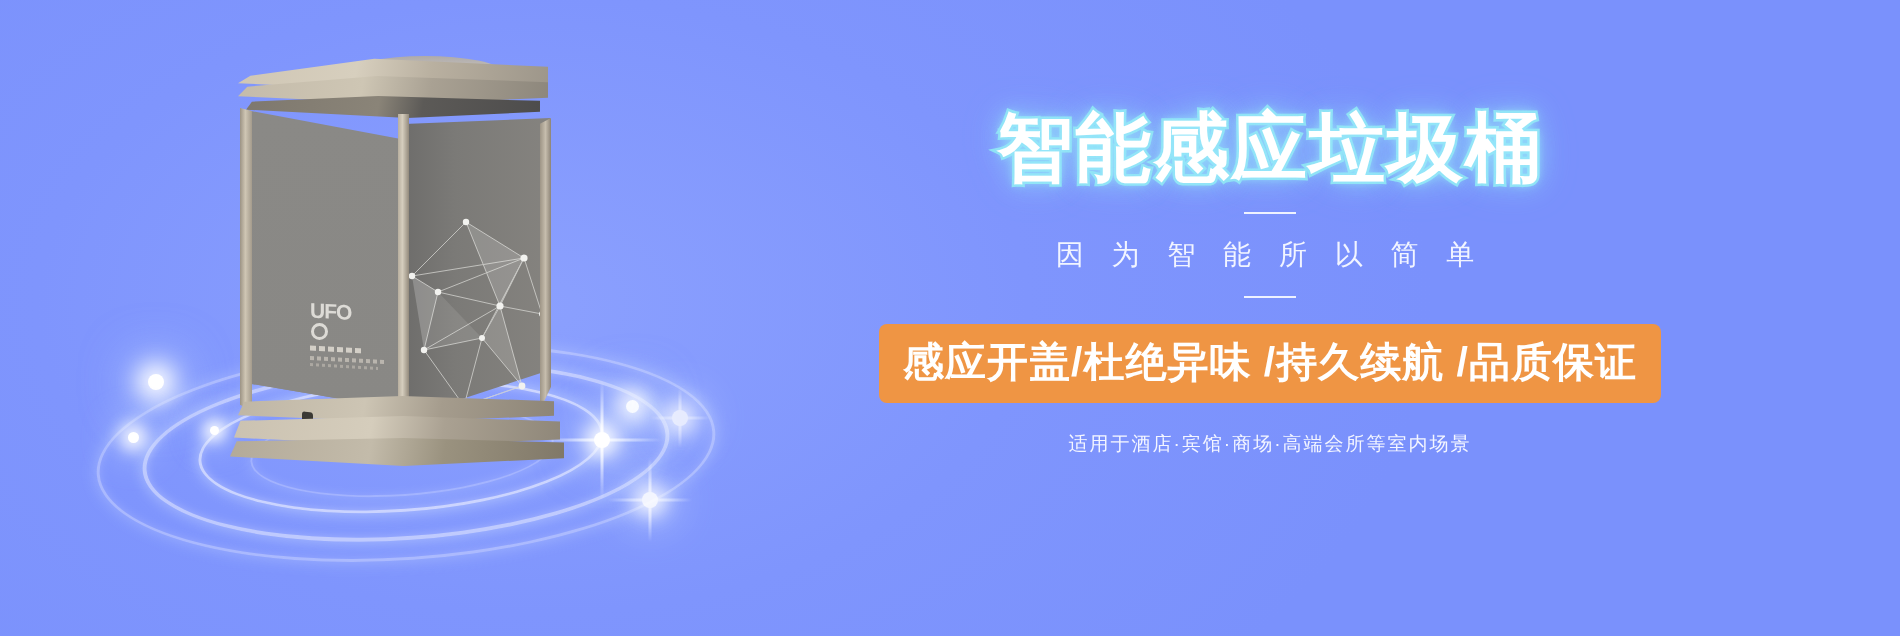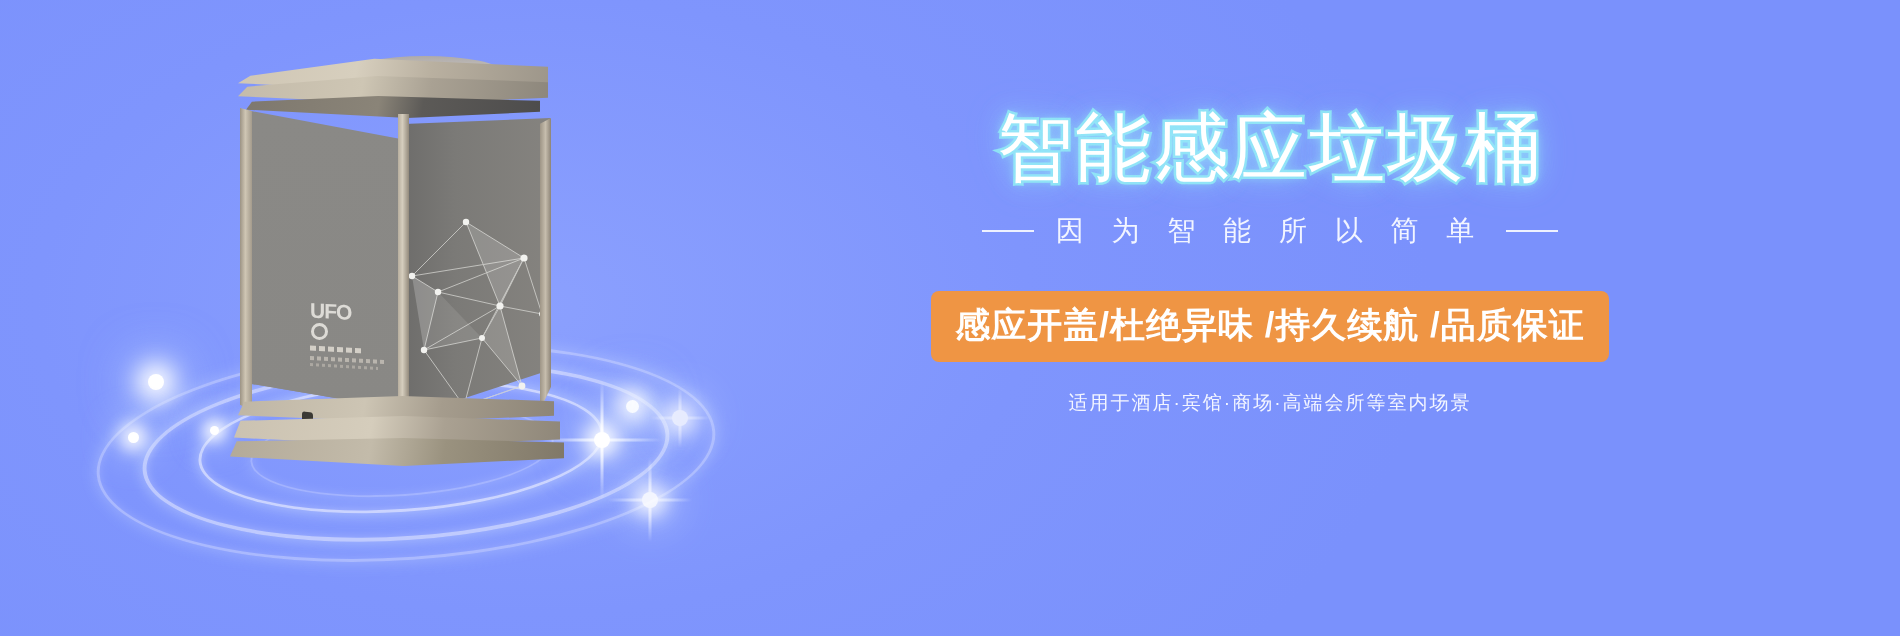--- a/index.html
+++ b/index.html
@@ -193,21 +193,21 @@
     position: absolute;
     left: 740px;
     top: 110px;
     width: 1060px;
   }
 
   .headline {
     margin: 0;
     font-size: 76px;
     line-height: 1.0;
-    font-weight: 400;
+    font-weight: 700;
     color: #ffffff;
     letter-spacing: 2px;
     text-align: center;
     -webkit-text-stroke: 5px #8fe3f5;
     paint-order: stroke fill;
     text-shadow:
       0 0 10px rgba(150,230,250,.95),
       0 0 22px rgba(150,230,250,.75),
       0 0 38px rgba(150,230,250,.45);
   }
@@ -216,42 +216,42 @@
     margin: 26px 0 0 0;
     text-align: center;
     color: #f2f5ff;
     font-size: 28px;
     font-weight: 400;
     letter-spacing: 10px;
     display: flex;
     align-items: center;
     justify-content: center;
     gap: 22px;
+    flex-direction: column;
   }
   .subline .dash {
     display: inline-block;
     width: 52px;
     height: 2px;
     background: #eef2ff;
     flex: none;
   }
   .subline .stext { white-space: nowrap; }
 
   .badge-row { margin-top: 26px; display: flex; justify-content: center; }
   .badge {
     display: inline-block;
     background: #ef9544;
     color: #ffffff;
-    font-size: 35px;
+    font-size: 41px;
     font-weight: 700;
     letter-spacing: 1px;
     padding: 11px 24px 13px 24px;
     border-radius: 8px;
     white-space: nowrap;
-    margin-top: 15px;
   }
 
   .tagline {
     margin: 28px 0 0 0;
     text-align: center;
     color: #f4f6ff;
     font-size: 19px;
     font-weight: 400;
     letter-spacing: 2px;
     white-space: nowrap;

